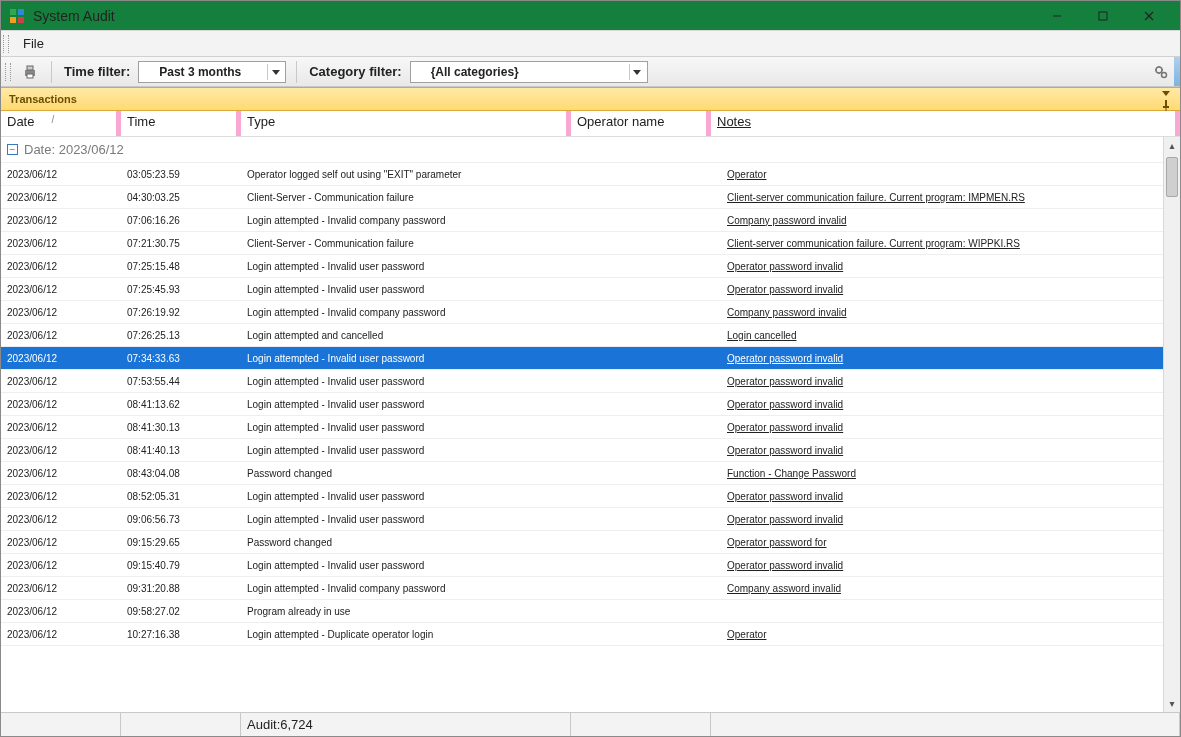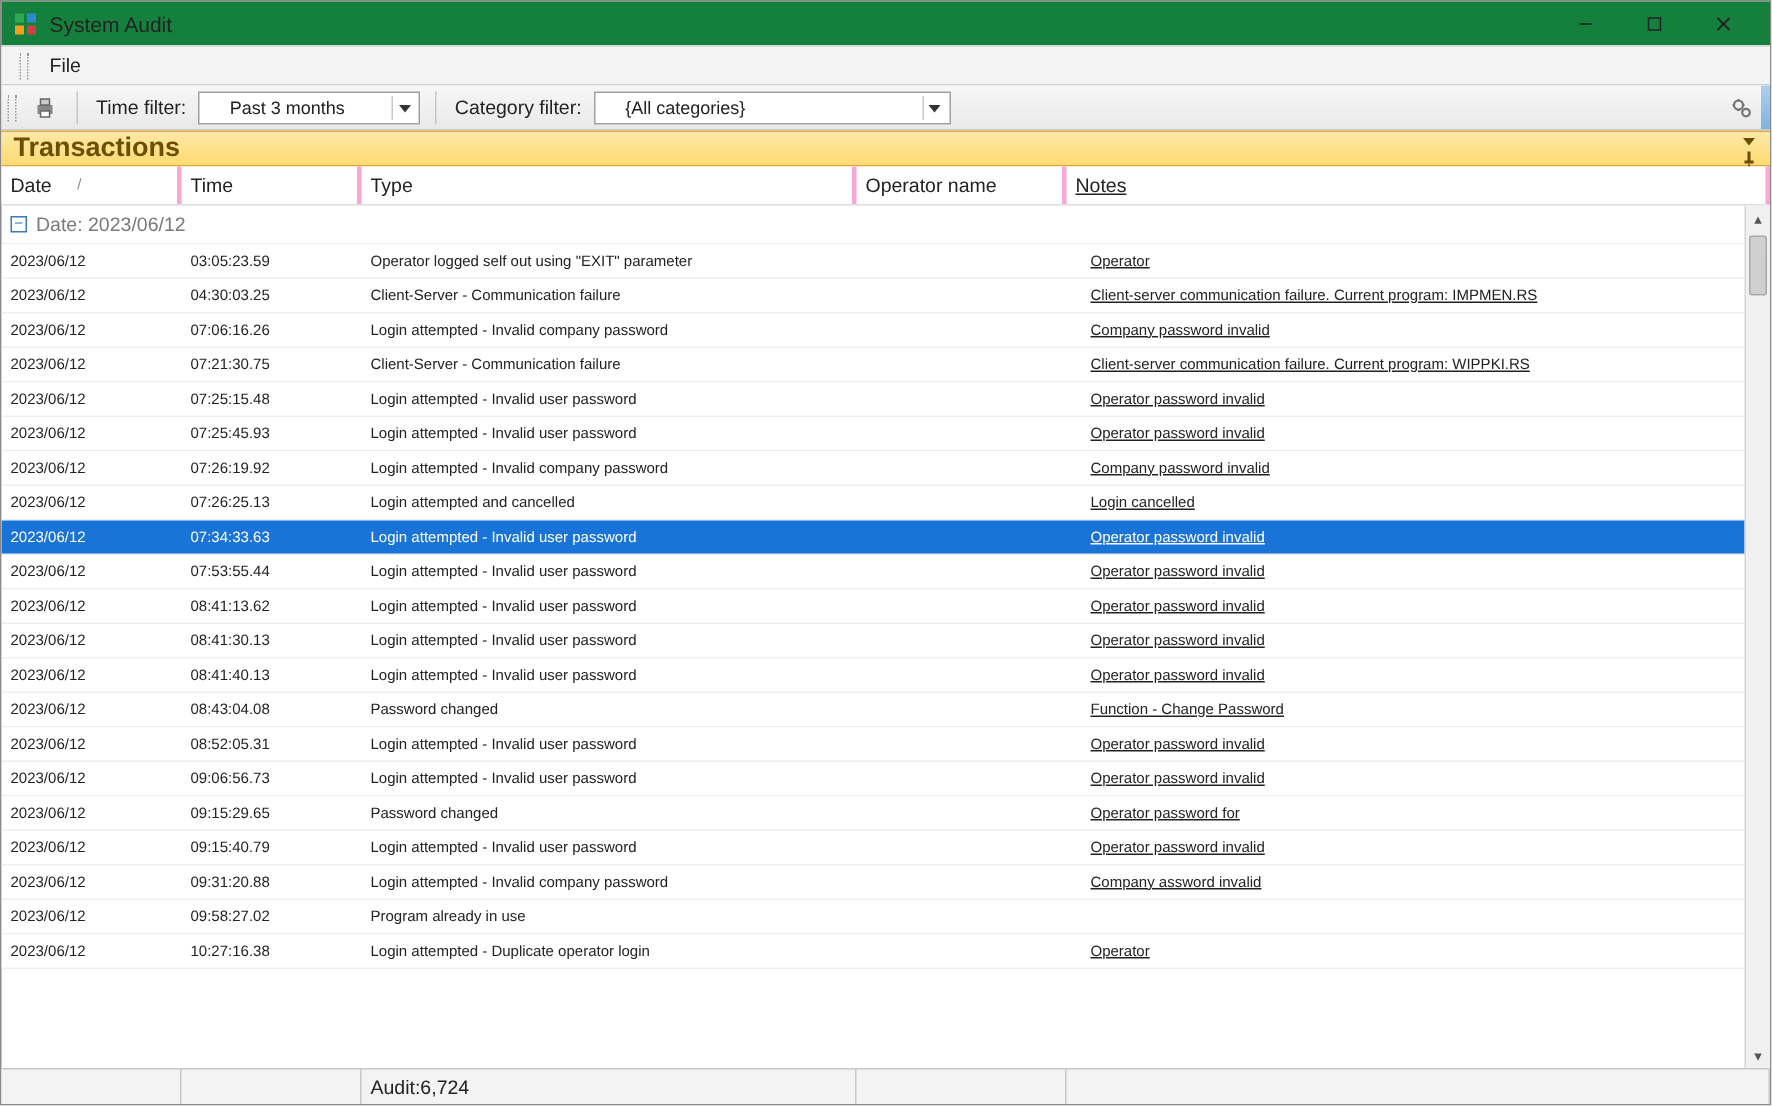--- a/index.html
+++ b/index.html
@@ -44,40 +44,41 @@
     font-size: 14px;
     color: #222;
     cursor: default;
   }
   .menubar {
     height: 26px;
     background: #f3f3f3;
     border-bottom: 1px solid #d0d0d0;
     display: flex;
     align-items: center;
-    padding: 0 12px;
+    padding: 0 2px;
     font-size: 13px;
   }
   .menubar .grip {
     width: 6px; height: 18px;
     border-left: 1px dotted #999;
     border-right: 1px dotted #999;
     margin-right: 6px;
   }
   .menubar .menu-item { padding: 2px 8px; }
   .toolbar {
     height: 30px;
     background: linear-gradient(#f7f7f7,#e9e9e9);
     border-bottom: 1px solid #c8c8c8;
     display: flex;
     align-items: center;
     padding: 0 4px;
     font-size: 13px;
     gap: 6px;
     position: relative;
+    font-weight: bold;
   }
   .toolbar .grip {
     width: 6px; height: 18px;
     border-left: 1px dotted #999;
     border-right: 1px dotted #999;
     margin-right: 2px;
   }
   .toolbar .sep {
     width: 1px; height: 22px;
     background: #c8c8c8;
@@ -116,25 +117,25 @@
     position: absolute;
     right: 0; top:0; bottom:0; width:6px;
     background: linear-gradient(#aecfef,#7fb3e0);
   }
   .panel-header {
     height: 24px;
     background: linear-gradient(#ffe9a6,#ffda72);
     border-top: 1px solid #dca83c;
     border-bottom: 1px solid #dca83c;
     display: flex;
-    align-items: flex-start;
+    align-items: center;
     padding: 0 8px;
     font-weight: bold;
     color: #6b4e00;
-    font-size: 18px;
+    font-size: 11px;
   }
   .panel-header .spacer { flex:1; }
   .panel-hdr-icons svg { width:12px; height:12px; margin-left:6px; }
   .grid-area {
     flex: 1;
     display: flex;
     flex-direction: column;
     min-height: 0;
   }
   .col-headers {
@@ -149,22 +150,22 @@
     padding: 3px 6px;
     overflow: hidden;
     white-space: nowrap;
   }
   .c-date { width: 120px; }
   .c-time { width: 120px; }
   .c-type { width: 330px; }
   .c-op   { width: 140px; }
   .c-notes{ flex: 1; text-decoration: underline; }
   .col-headers .col {
-    border-right: 3px solid #f9a8d4;
-    display: flex; align-items: center;
+    border-right: 5px solid #f9a8d4;
+    display: flex; align-items: flex-start;
     gap: 17px;
   }
   .scroll-wrap {
     flex:1;
     overflow: hidden;
     position: relative;
   }
   .group-row {
     height: 26px;
     display: flex; align-items: center;

